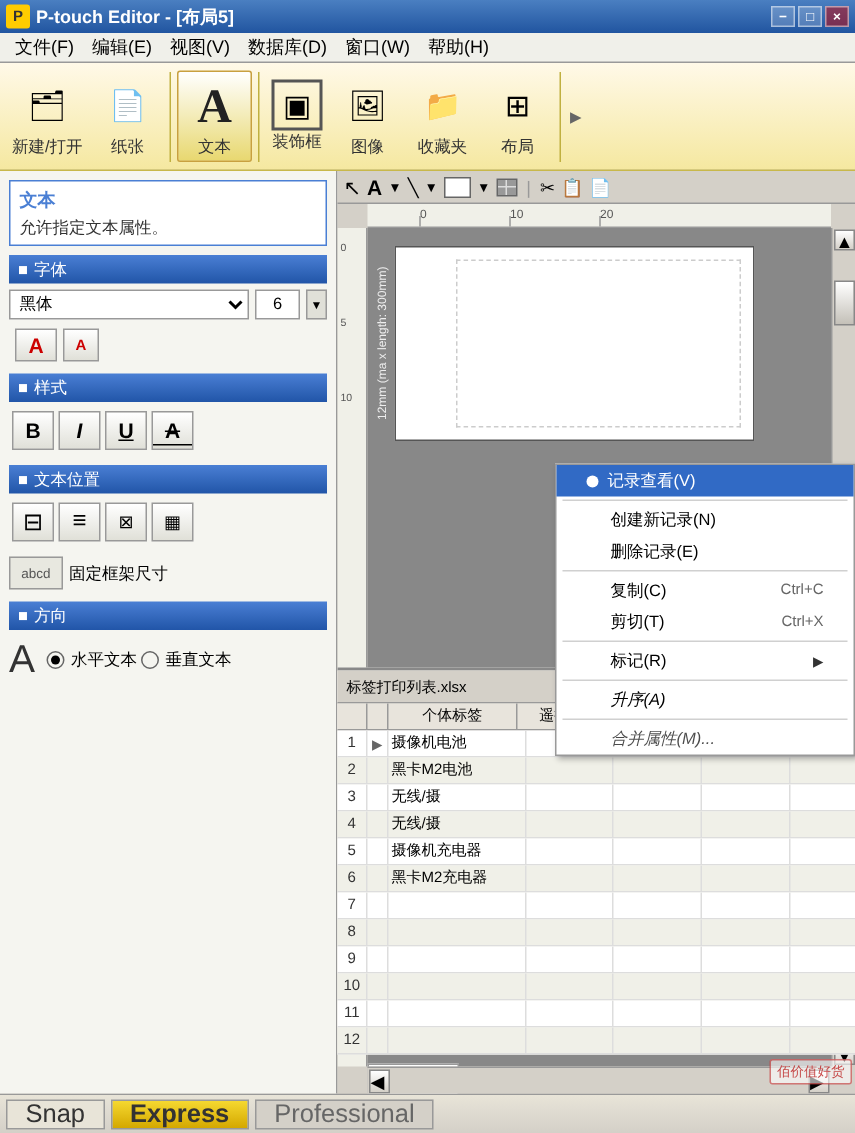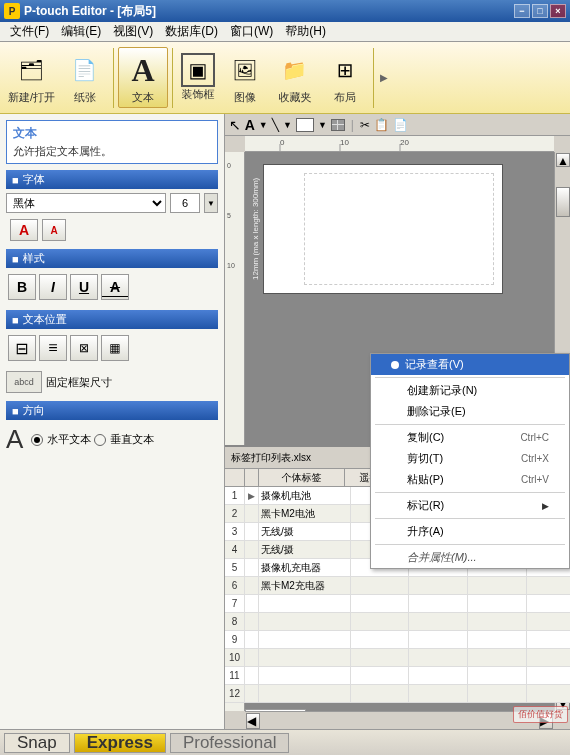--- a/index.html
+++ b/index.html
@@ -330,21 +330,20 @@
     .context-menu {
       position: absolute;
       right: 0;
       top: 195px;
       width: 200px;
       background: white;
       border: 1px solid #999;
       box-shadow: 2px 2px 4px rgba(0,0,0,0.3);
       z-index: 100;
       font-size: 12px;
-      margin-top: 44px;
     }
   </style>
 </head>
 <body>
 
 <div class="title-bar">
   <div class="title-bar-icon">P</div>
   <span class="title-bar-text">P-touch Editor - [布局5]</span>
   <div class="title-bar-buttons">
     <div class="title-btn">−</div>
@@ -725,42 +724,33 @@
         </div>
         <div style="padding: 3px 20px; cursor: pointer; display: flex; justify-content: space-between; align-items: center; font-size: 11px; color: rgb(0, 0, 0);">
           <div style="display: flex; align-items: center; gap: 4px;">
             <div style="width: 12px;"></div>
             <span>剪切(T)</span>
           </div>
           <div style="display: flex; align-items: center; gap: 4px;">
             <span style="font-size: 10px; color: rgb(102, 102, 102);">Ctrl+X</span>
           </div>
         </div>
-        <div style="padding: 3px 20px; cursor: pointer; display: flex; justify-content: space-between; align-items: center; font-size: 11px; color: rgb(0, 0, 0);">
-          <div style="display: flex; align-items: center; gap: 4px;">
-            <div style="width: 12px;"></div>
-            <span>粘贴(P)</span>
-          </div>
-          <div style="display: flex; align-items: center; gap: 4px;">
-            <span style="font-size: 10px; color: rgb(102, 102, 102);">Ctrl+V</span>
-          </div>
-        </div>
         <div style="height: 1px; background: rgb(208, 208, 208); margin: 2px 4px;"></div>
         <div style="padding: 3px 20px; cursor: pointer; display: flex; justify-content: space-between; align-items: center; font-size: 11px; color: rgb(0, 0, 0);">
           <div style="display: flex; align-items: center; gap: 4px;">
             <div style="width: 12px;"></div>
             <span>标记(R)</span>
           </div>
           <div style="display: flex; align-items: center; gap: 4px;">
             <span style="font-size: 9px; color: rgb(51, 51, 51);">▶</span>
           </div>
         </div>
         <div style="height: 1px; background: rgb(208, 208, 208); margin: 2px 4px;"></div>
         <div style="padding: 3px 20px; cursor: pointer; display: flex; justify-content: space-between; align-items: center; font-size: 11px; color: rgb(0, 0, 0);">
-          <div style="display: flex; align-items: flex-end; gap: 4px;">
+          <div style="display: flex; align-items: flex-end; gap: 4px; font-style: italic;">
             <div style="width: 12px;"></div>
             <span>升序(A)</span>
           </div>
           <div style="display: flex; align-items: center; gap: 4px;"></div>
         </div>
         <div style="height: 1px; background: rgb(208, 208, 208); margin: 2px 4px;"></div>
         <div style="padding: 3px 20px; cursor: pointer; display: flex; justify-content: space-between; align-items: center; font-size: 11px; color: rgb(0, 0, 0); opacity: 0.7;">
           <div style="display: flex; align-items: center; gap: 4px; font-style: italic;">
             <div style="width: 12px;"></div>
             <span>合并属性(M)...</span>

